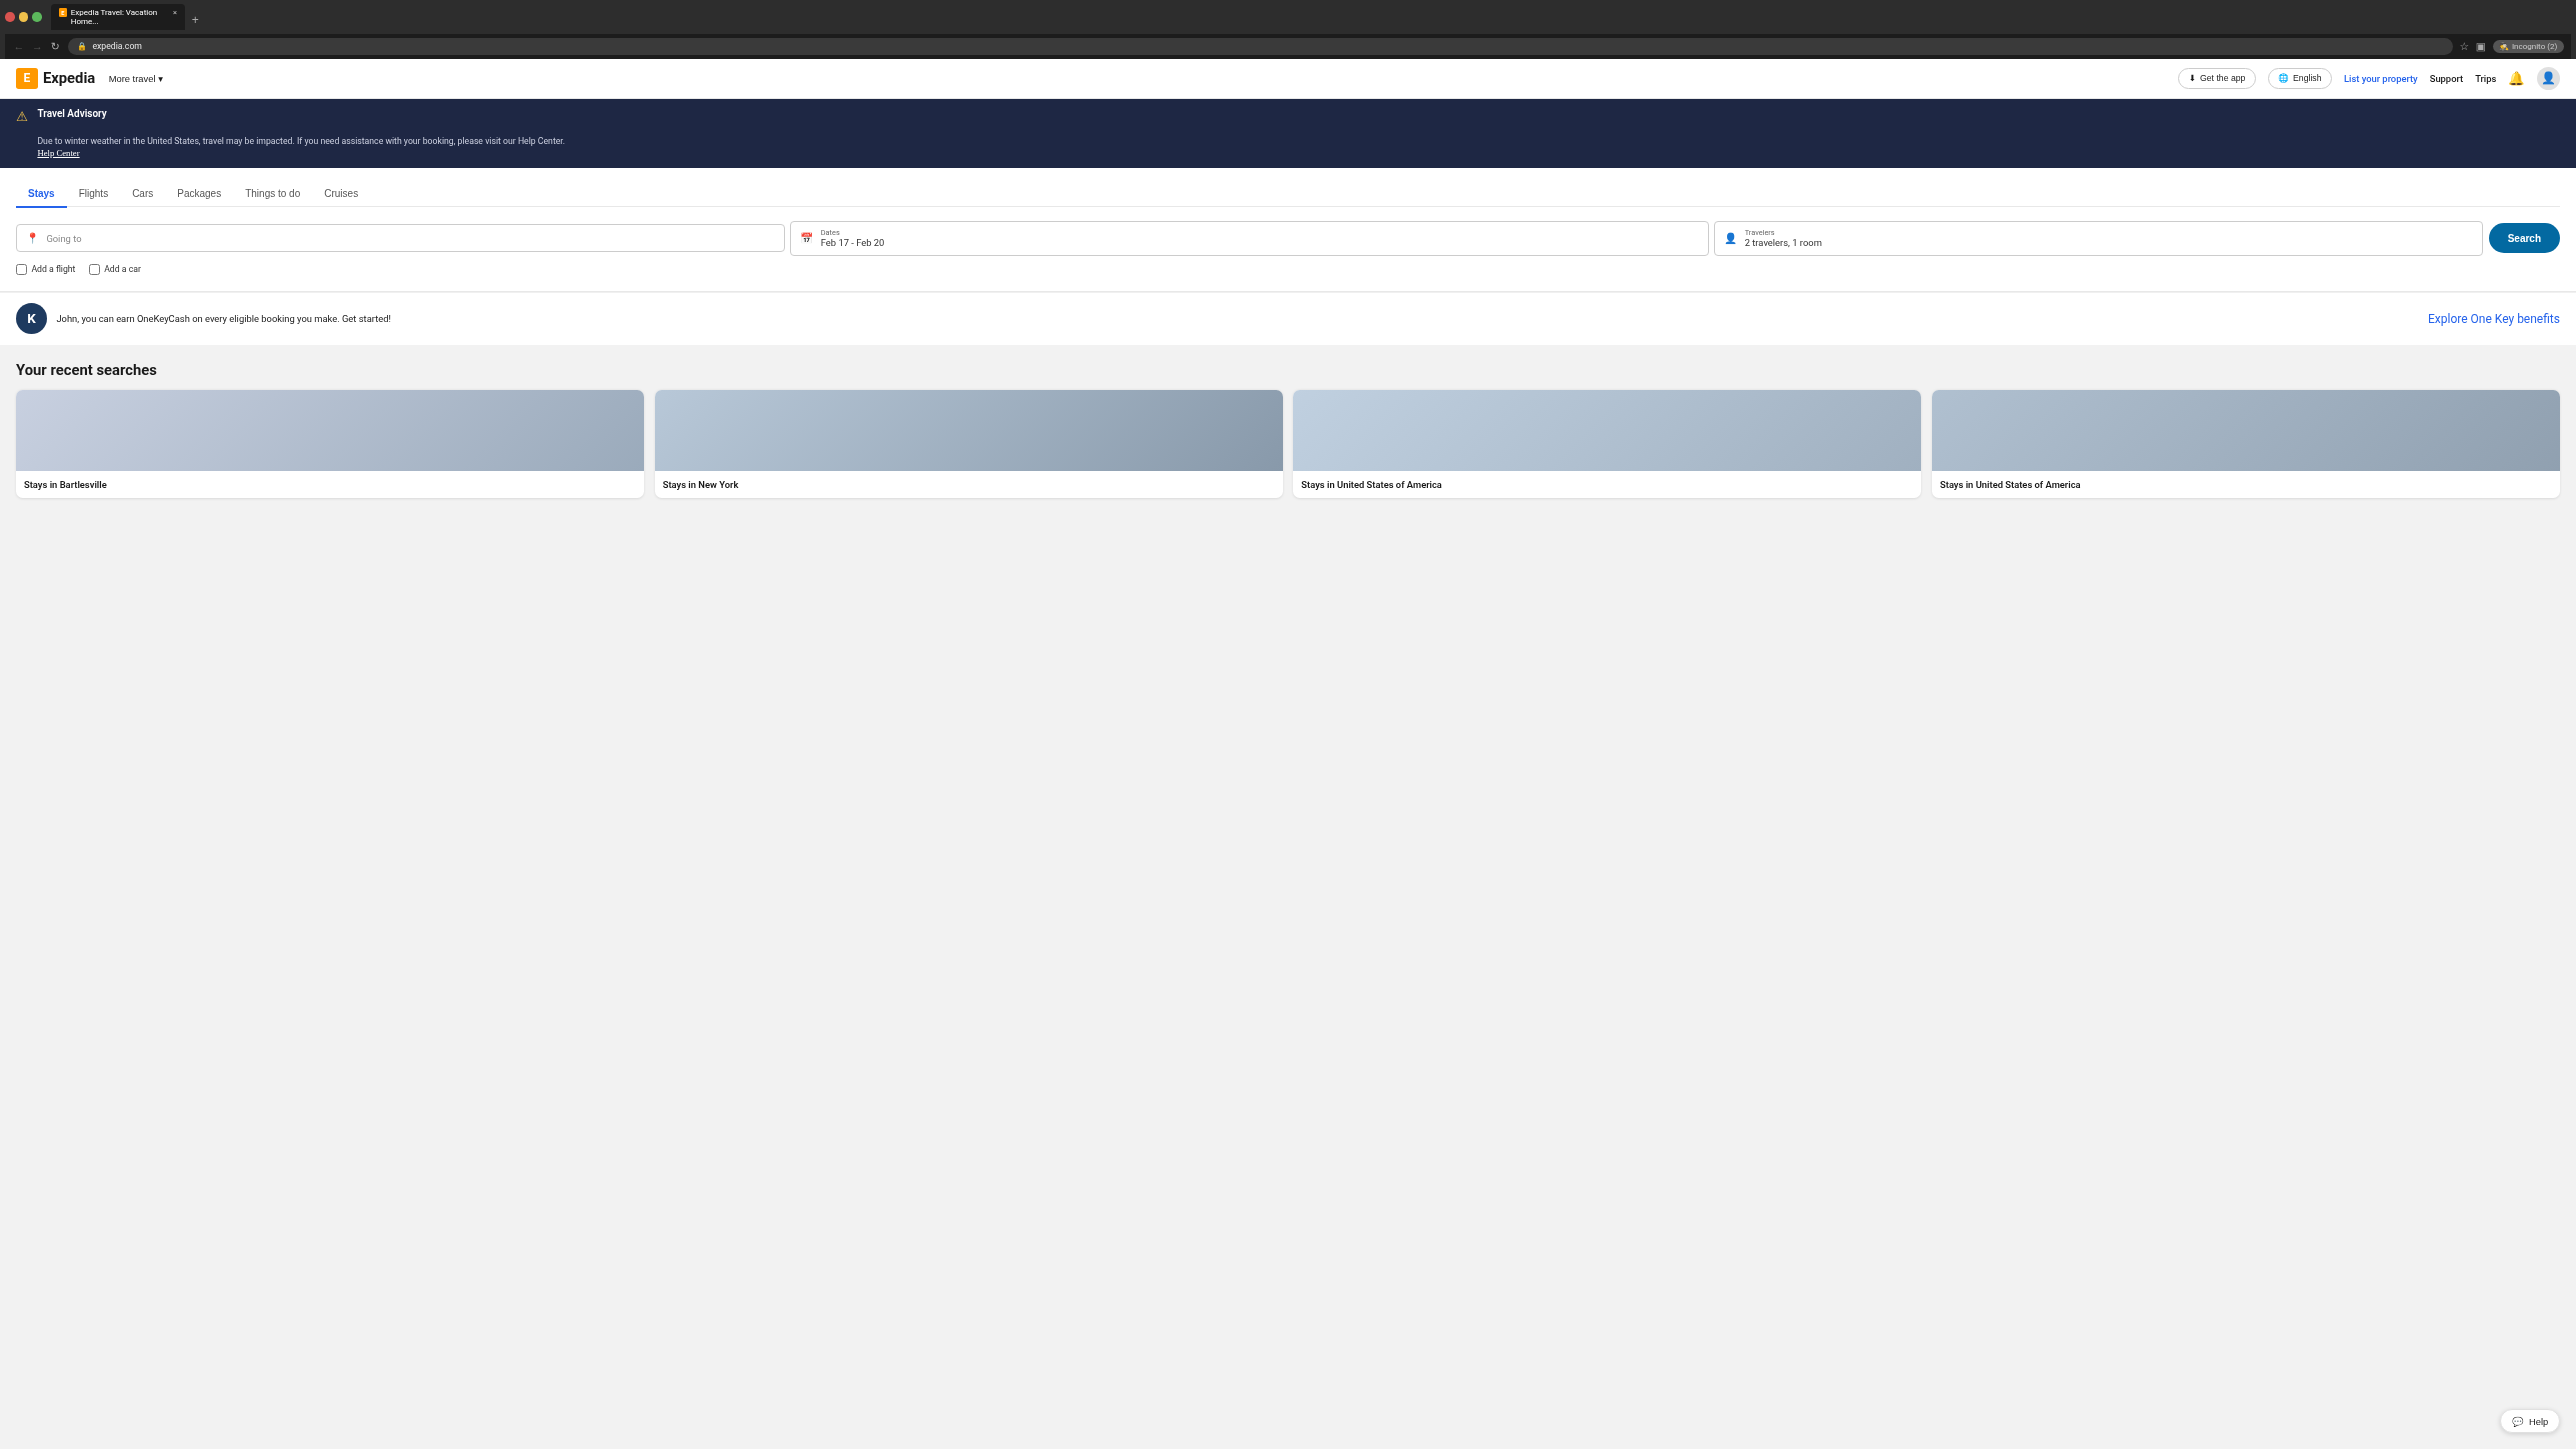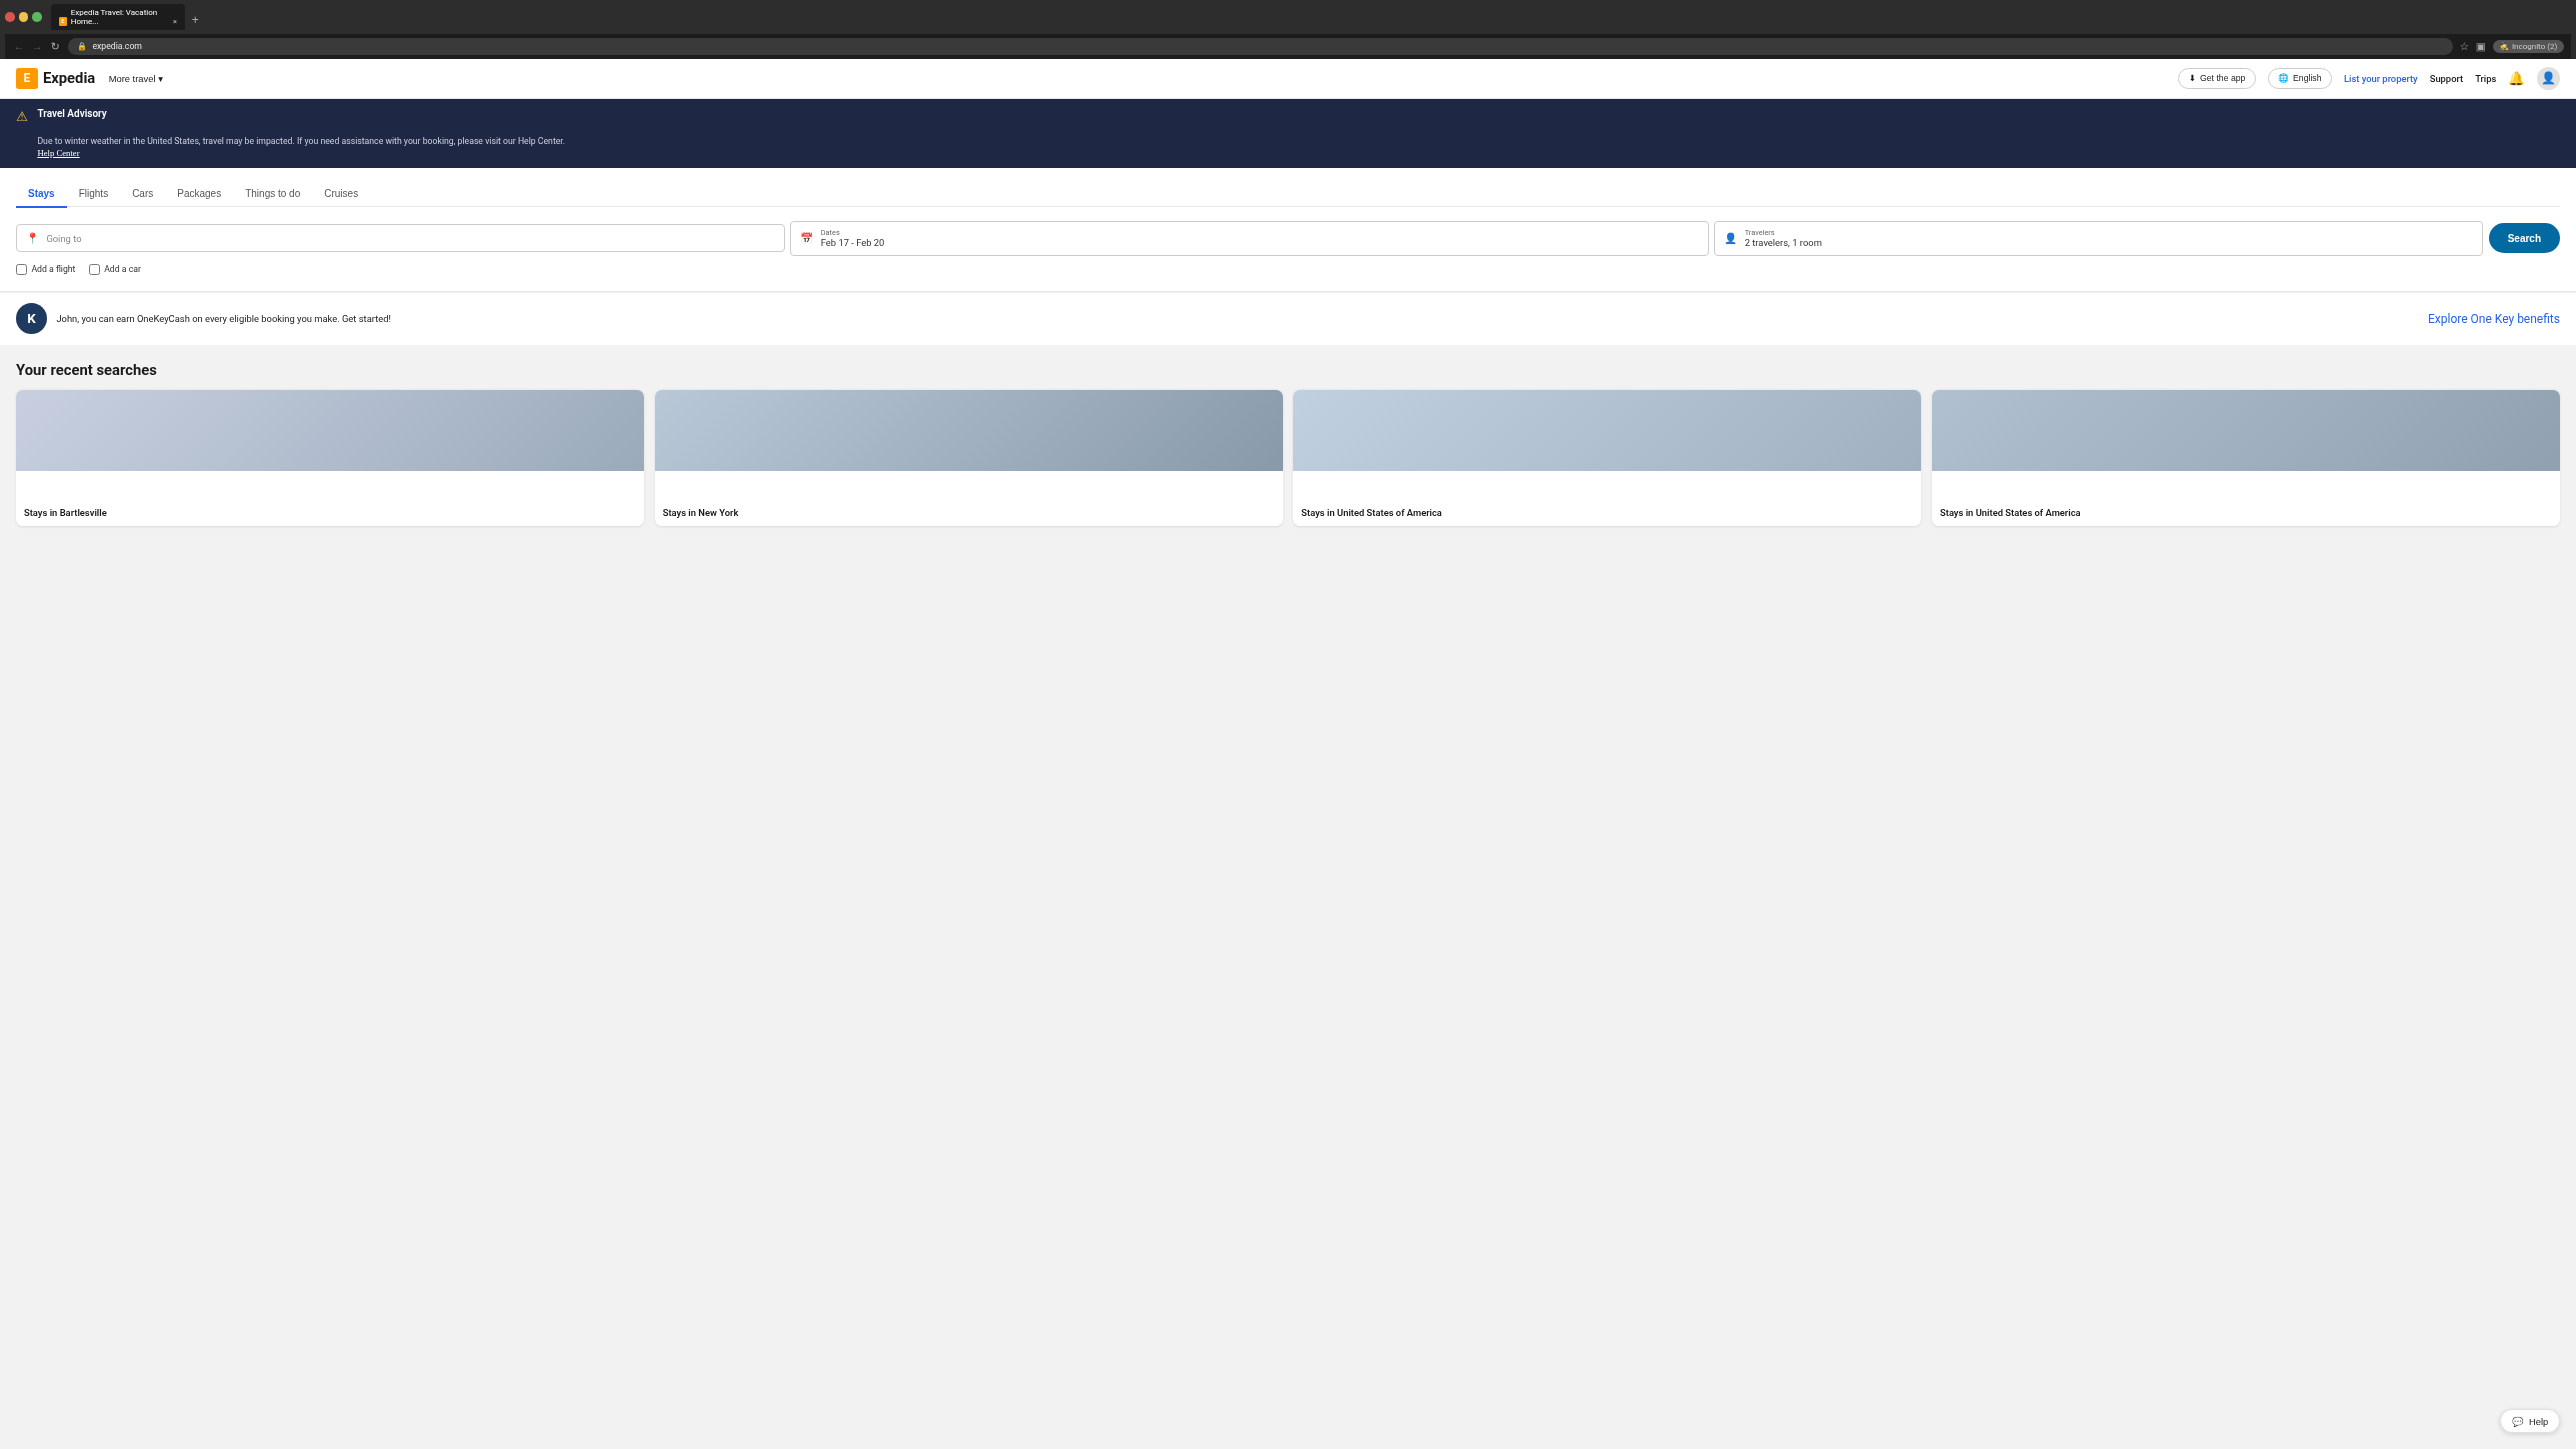--- a/index.html
+++ b/index.html
@@ -41,21 +41,21 @@
       display: flex;
       align-items: flex-end;
       gap: 1.3px;
     }
     .tab {
       background: #3d3d3d;
       color: #ccc;
       padding: 4px 8px;
       border-radius: 4px 4px 0 0;
       display: flex;
-      align-items: flex-end;
+      align-items: flex-start;
       gap: 4px;
       font-size: 8px;
       max-width: 134px;
       cursor: pointer;
     }
     .tab.active {
       background: #1c1c1c;
       color: #fff;
     }
     .tab-favicon {
@@ -402,21 +402,20 @@
       height: 81px;
       background: #b0c4de;
       position: relative;
     }
     .card-img-placeholder {
       width: 100%; height: 100%;
       background: linear-gradient(135deg, #c8d8e8, #a0b8cc);
     }
     .card-body {
       padding: 8px;
-      margin-top: 28px;
     }
     .card-title {
       font-size: 9.4px;
       font-weight: 600;
       color: #1a1a1a;
     }
 
     
     .help-btn {
       position: fixed;

